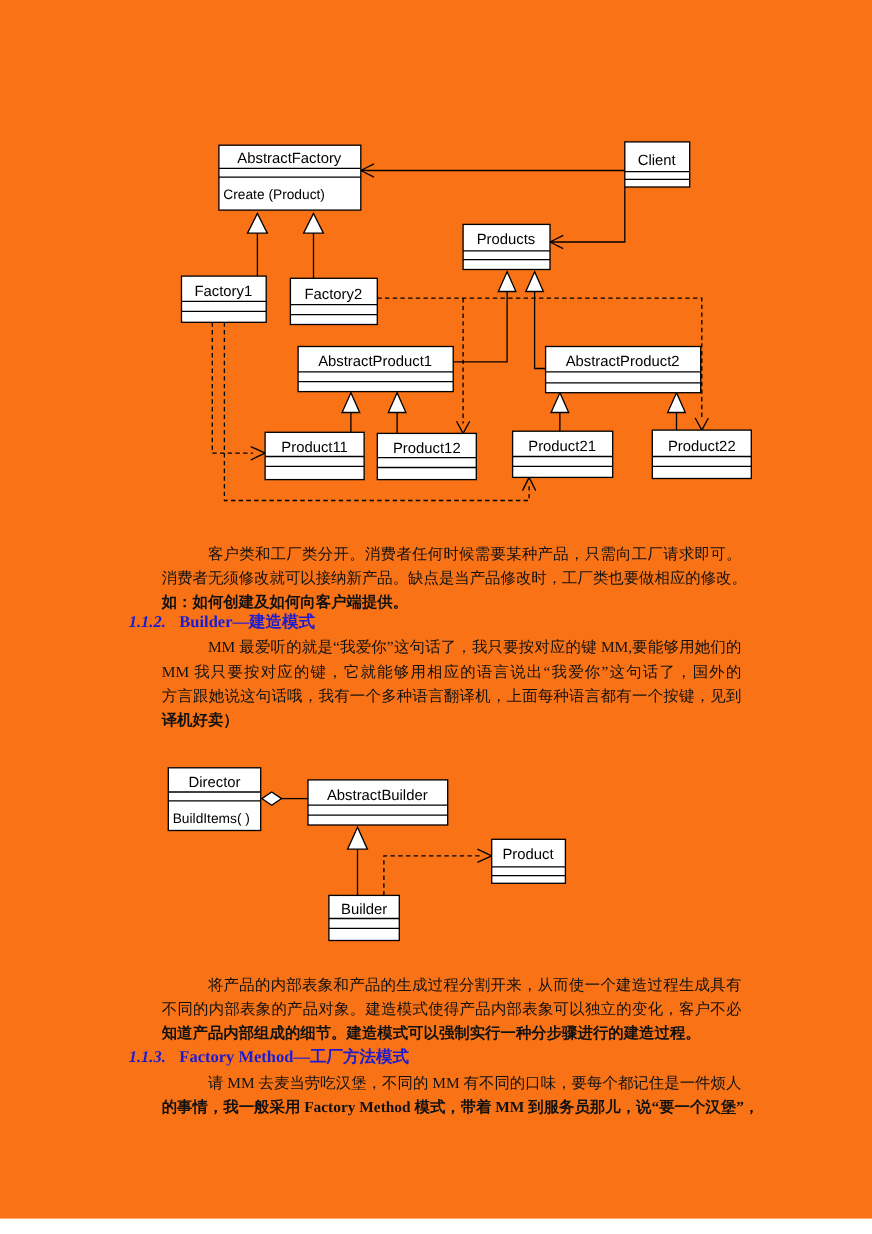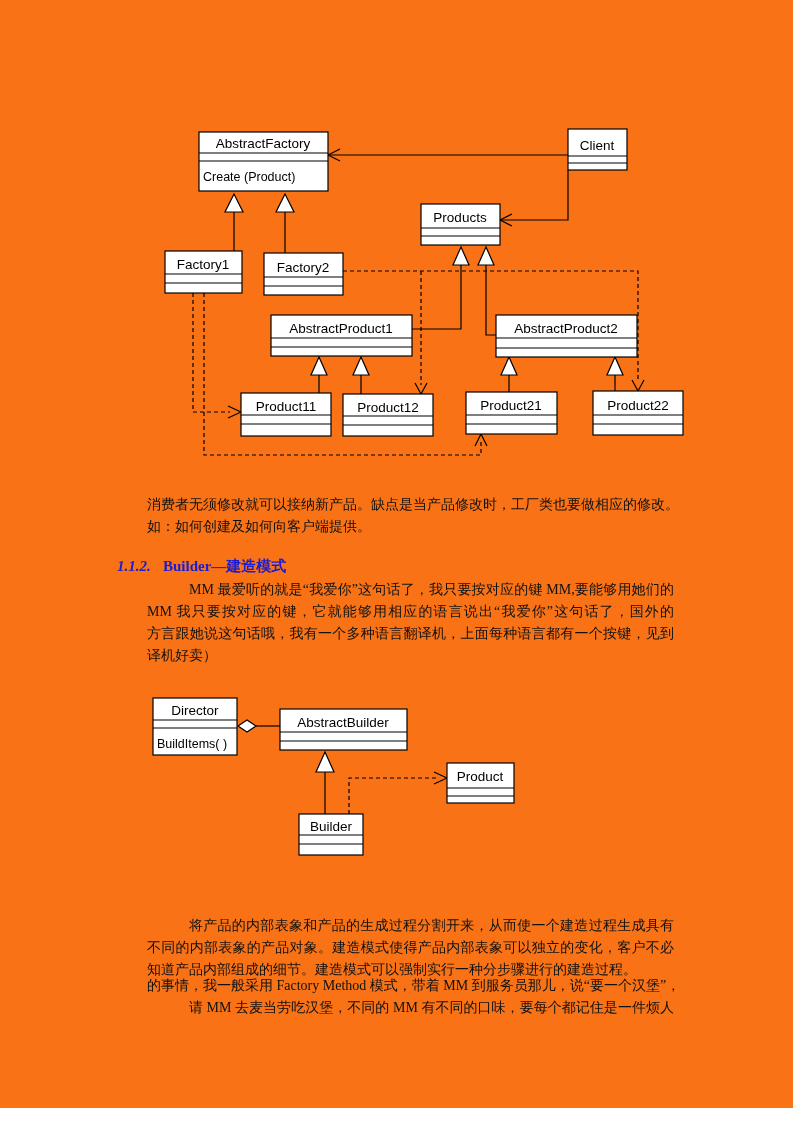--- a/index.html
+++ b/index.html
@@ -14,26 +14,26 @@
     font-size:13.5px; fill:#000;
   }
   svg.diagram .mtxt { font-size:12.5px; }
   svg.diagram rect.cls { fill:#ffffff; stroke:#000; stroke-width:1.2; }
   svg.diagram line, svg.diagram path, svg.diagram polyline { stroke:#000; stroke-width:1.2; fill:none; }
   svg.diagram polygon.tri { fill:#ffffff; stroke:#000; stroke-width:1.2; }
   svg.diagram polygon.dia { fill:#ffffff; stroke:#000; stroke-width:1.2; }
   svg.diagram .dash { stroke-dasharray:4 3; }
   .para { position:absolute; left:147px; width:527px; font-size:14px; line-height:22px; }
   .para .ln { text-align:justify; text-align-last:justify; white-space:nowrap; }
-  .para .ln.last { text-align:right; text-align-last:left; white-space:nowrap; }
+  .para .ln.last { text-align:right; text-align-last:left; white-space:nowrap;font-weight:bold; }
   .para .ln.ind { text-indent:42px; }
   .heading { position:absolute; left:117px; height:22px; line-height:22px;
     font-weight:bold; font-size:15px; color:#1b1bd1; white-space:nowrap; }
   .heading .hnum { display:inline-block; width:46px;font-style:italic; }
-  #p1 { top:494px; } #p2 { top:579px; } #p3 { top:886px;margin-top:29px; } #p4 { top:975px; }
+  #p1 { top:494px; } #p2 { top:579px; } #p3 { top:886px; } #p4 { top:975px; }
   #h1 { top:555px; } #h2 { top:950px; }
   #d1 { top:120px; } #d2 { top:690px; }
 </style>
 </head>
 <body>
 
 <div class="page">
 
   <svg id="d1" class="diagram" width="793" height="350" viewBox="0 120 793 350">
 
@@ -157,20 +157,21 @@
     </g>
     <g>
       <rect class="cls" x="593" y="391" width="90" height="44"></rect>
       <line x1="593" y1="415" x2="683" y2="415"></line>
       <line x1="593" y1="424" x2="683" y2="424"></line>
       <text x="638" y="410" text-anchor="middle">Product22</text>
     </g>
   </svg>
 
   <div id="p1" class="para">
+    <div class="ln ind">客户类和工厂类分开。消费者任何时候需要某种产品，只需向工厂请求即可。</div>
     <div class="ln">消费者无须修改就可以接纳新产品。缺点是当产品修改时，工厂类也要做相应的修改。</div>
     <div class="ln last">如：如何创建及如何向客户端提供。</div>
   </div>
 
   <div id="h1" class="heading">
     <span class="hnum">1.1.2.</span><span>Builder—建造模式</span>
   </div>
 
   <div id="p2" class="para">
     <div class="ln ind">MM 最爱听的就是“我爱你”这句话了，我只要按对应的键 MM,要能够用她们的</div>
@@ -220,19 +221,22 @@
       <text x="331" y="831" text-anchor="middle">Builder</text>
     </g>
   </svg>
 
   <div id="p3" class="para">
     <div class="ln ind">将产品的内部表象和产品的生成过程分割开来，从而使一个建造过程生成具有</div>
     <div class="ln">不同的内部表象的产品对象。建造模式使得产品内部表象可以独立的变化，客户不必</div>
     <div class="ln last">知道产品内部组成的细节。建造模式可以强制实行一种分步骤进行的建造过程。</div>
   </div>
 
+  <div id="h2" class="heading">
+    <span class="hnum">1.1.3.</span><span>Factory Method—工厂方法模式</span>
+  </div>
 
   <div id="p4" class="para">
+    <div class="ln ind">请 MM 去麦当劳吃汉堡，不同的 MM 有不同的口味，要每个都记住是一件烦人</div>
     <div class="ln last">的事情，我一般采用 Factory Method 模式，带着 MM 到服务员那儿，说“要一个汉堡”，</div>
-    <div class="ln ind">请 MM 去麦当劳吃汉堡，不同的 MM 有不同的口味，要每个都记住是一件烦人</div>
   </div>
 
 </div>
 
 </body></html>

